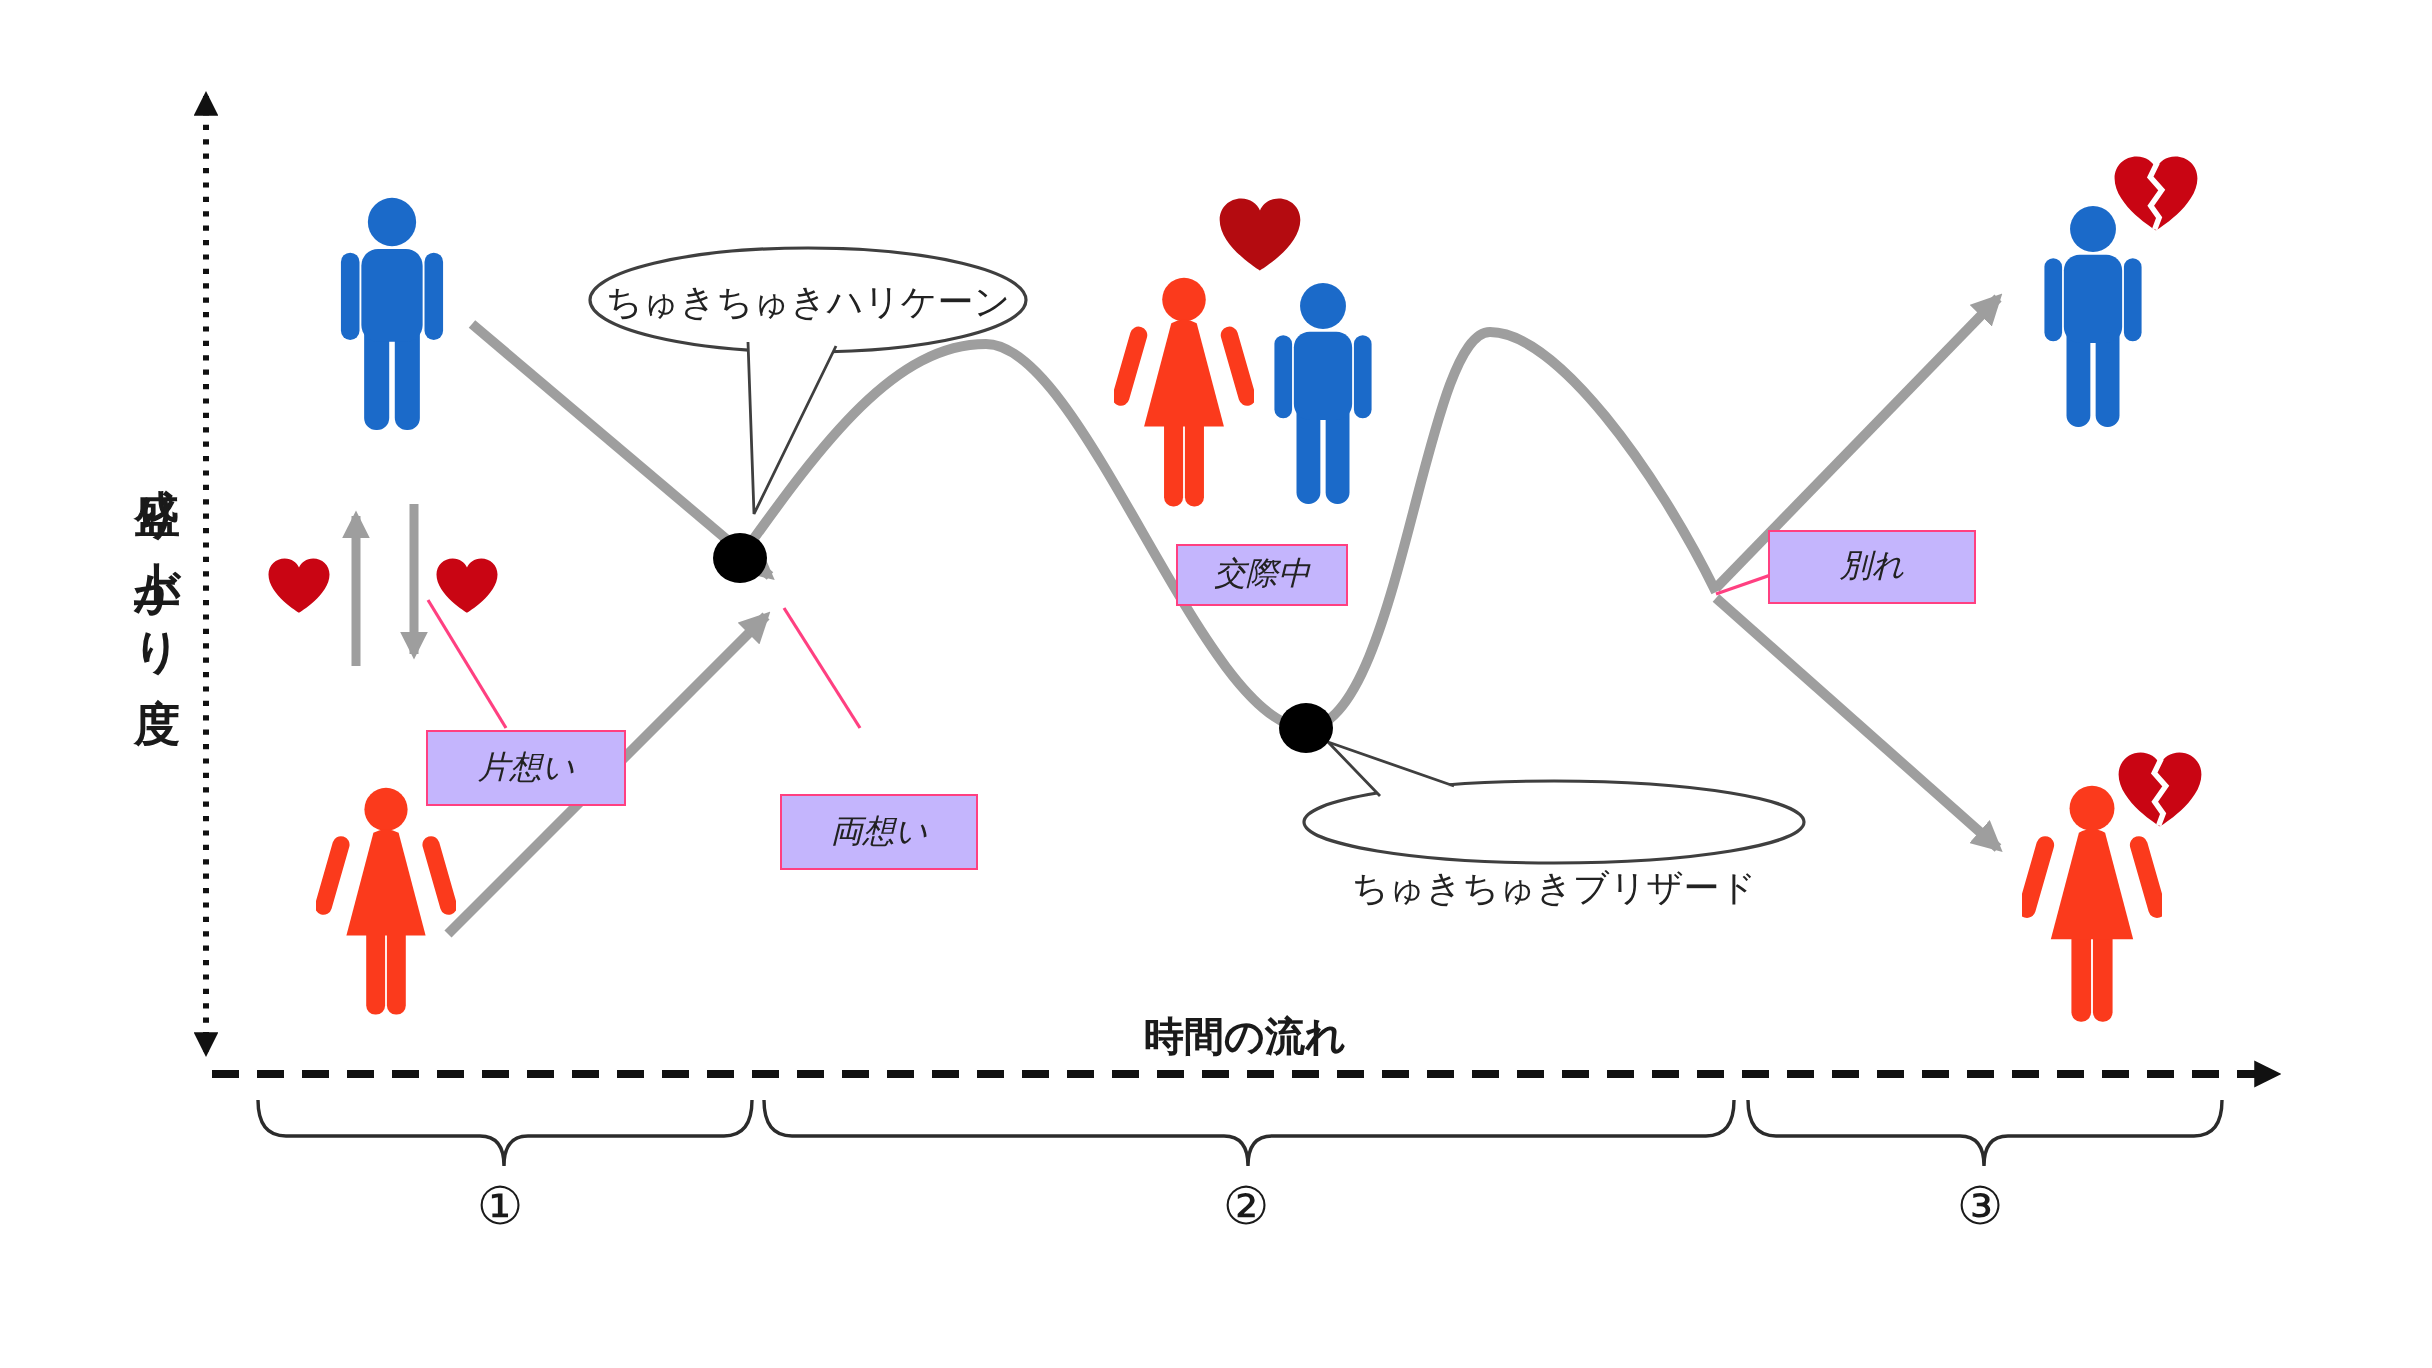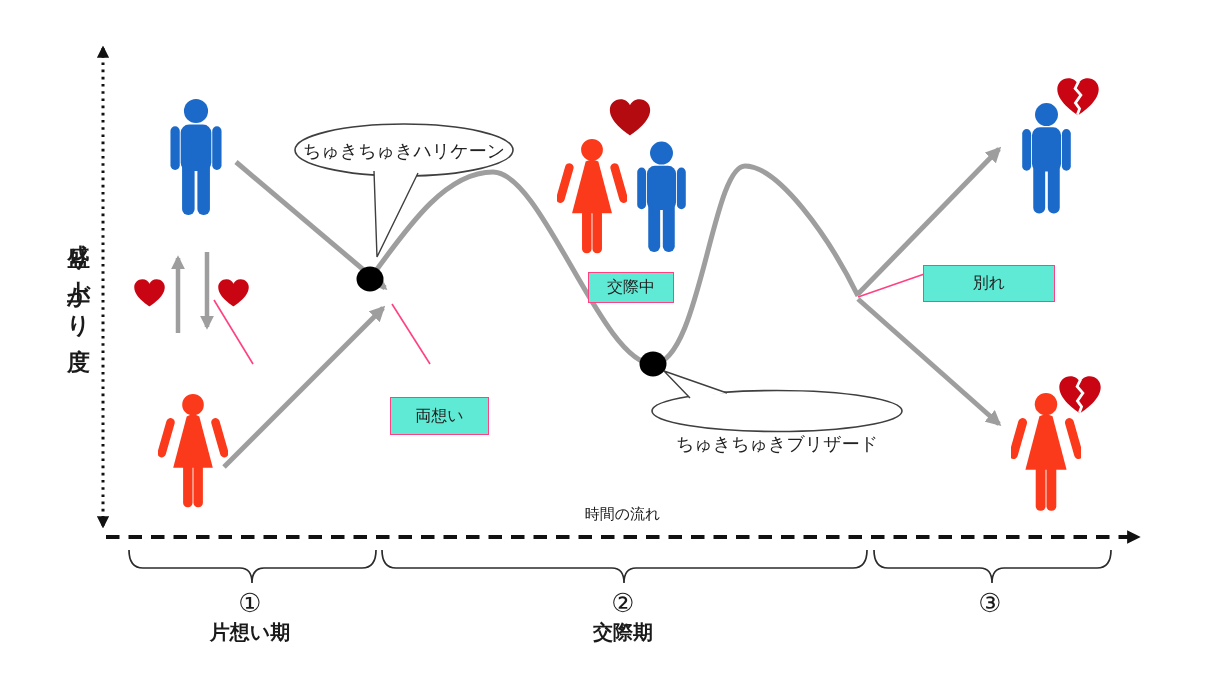--- a/index.html
+++ b/index.html
@@ -13,26 +13,26 @@
   }
   *{margin:0;padding:0;box-sizing:border-box;}
   body{background:#ffffff;font-family:"Liberation Sans","DejaVu Sans",sans-serif;}
   .canvas{position:relative;width:1216px;height:684px;background:#ffffff;overflow:hidden;}
   .layer{position:absolute;left:0;top:0;}
   .abs{position:absolute;}
   .vlabel{
     writing-mode:vertical-rl;text-orientation:upright;
     font-size:23px;font-weight:700;color:var(--ink);letter-spacing:5px;
   }
-  .xlabel{font-size:15px;font-weight:400;color:var(--ink);text-align:center;}
+  .xlabel{font-size:20px;font-weight:700;color:var(--ink);text-align:center;}
   .bubble-text{font-size:18px;color:#222;text-align:center;white-space:nowrap;}
   .tagbox{
-    border:1.6px solid var(--pink);background:#5eead4;color:#222;
+    border:1.6px solid var(--pink);background:#c4b5fd;color:#222;
     display:flex;align-items:center;justify-content:center;
-    font-size:16px;white-space:nowrap;
+    font-size:16px;white-space:nowrap;font-style:italic;
   }
   .phase{position:absolute;text-align:center;color:var(--ink);}
   .phase .num{font-size:26px;line-height:1.05;}
   .phase .nm{font-size:20px;font-weight:700;margin-top:2px;white-space:nowrap;}
   svg{display:block;}
 </style>
 </head>
 <body>
 
 <div class="canvas">
@@ -125,32 +125,31 @@
   </svg>
 
   <div class="abs vlabel" style="left:64px;top:226px;">盛り上がり度</div>
 
   <div class="abs xlabel" style="left:545px;top:505px;width:155px;">時間の流れ</div>
 
   <div class="abs bubble-text" style="left:295px;top:139px;width:218px;">ちゅきちゅきハリケーン</div>
 
   <div class="abs bubble-text" style="left:652px;top:400px;width:250px;margin-top:32px;">ちゅきちゅきブリザード</div>
 
+  <div class="abs tagbox" style="left:213px;top:365px;width:100px;height:38px;">片想い</div>
 
   <div class="abs tagbox" style="left:390px;top:365px;width:99px;height:38px;margin-top:32px;">両想い</div>
 
   <div class="abs tagbox" style="left:588px;top:272px;width:86px;height:31px;">交際中</div>
 
-  <div class="abs tagbox" style="left:923px;top:265px;width:132px;height:37px;">別れ</div>
+  <div class="abs tagbox" style="left:884px;top:265px;width:104px;height:37px;">別れ</div>
 
   <div class="phase" style="left:170px;top:590px;width:160px;">
     <div class="num">①</div>
-    <div class="nm">片想い期</div>
   </div>
   <div class="phase" style="left:543px;top:590px;width:160px;">
     <div class="num">②</div>
-    <div class="nm">交際期</div>
   </div>
   <div class="phase" style="left:910px;top:590px;width:160px;">
     <div class="num">③</div>
   </div>
 
 </div>
 
 </body></html>

